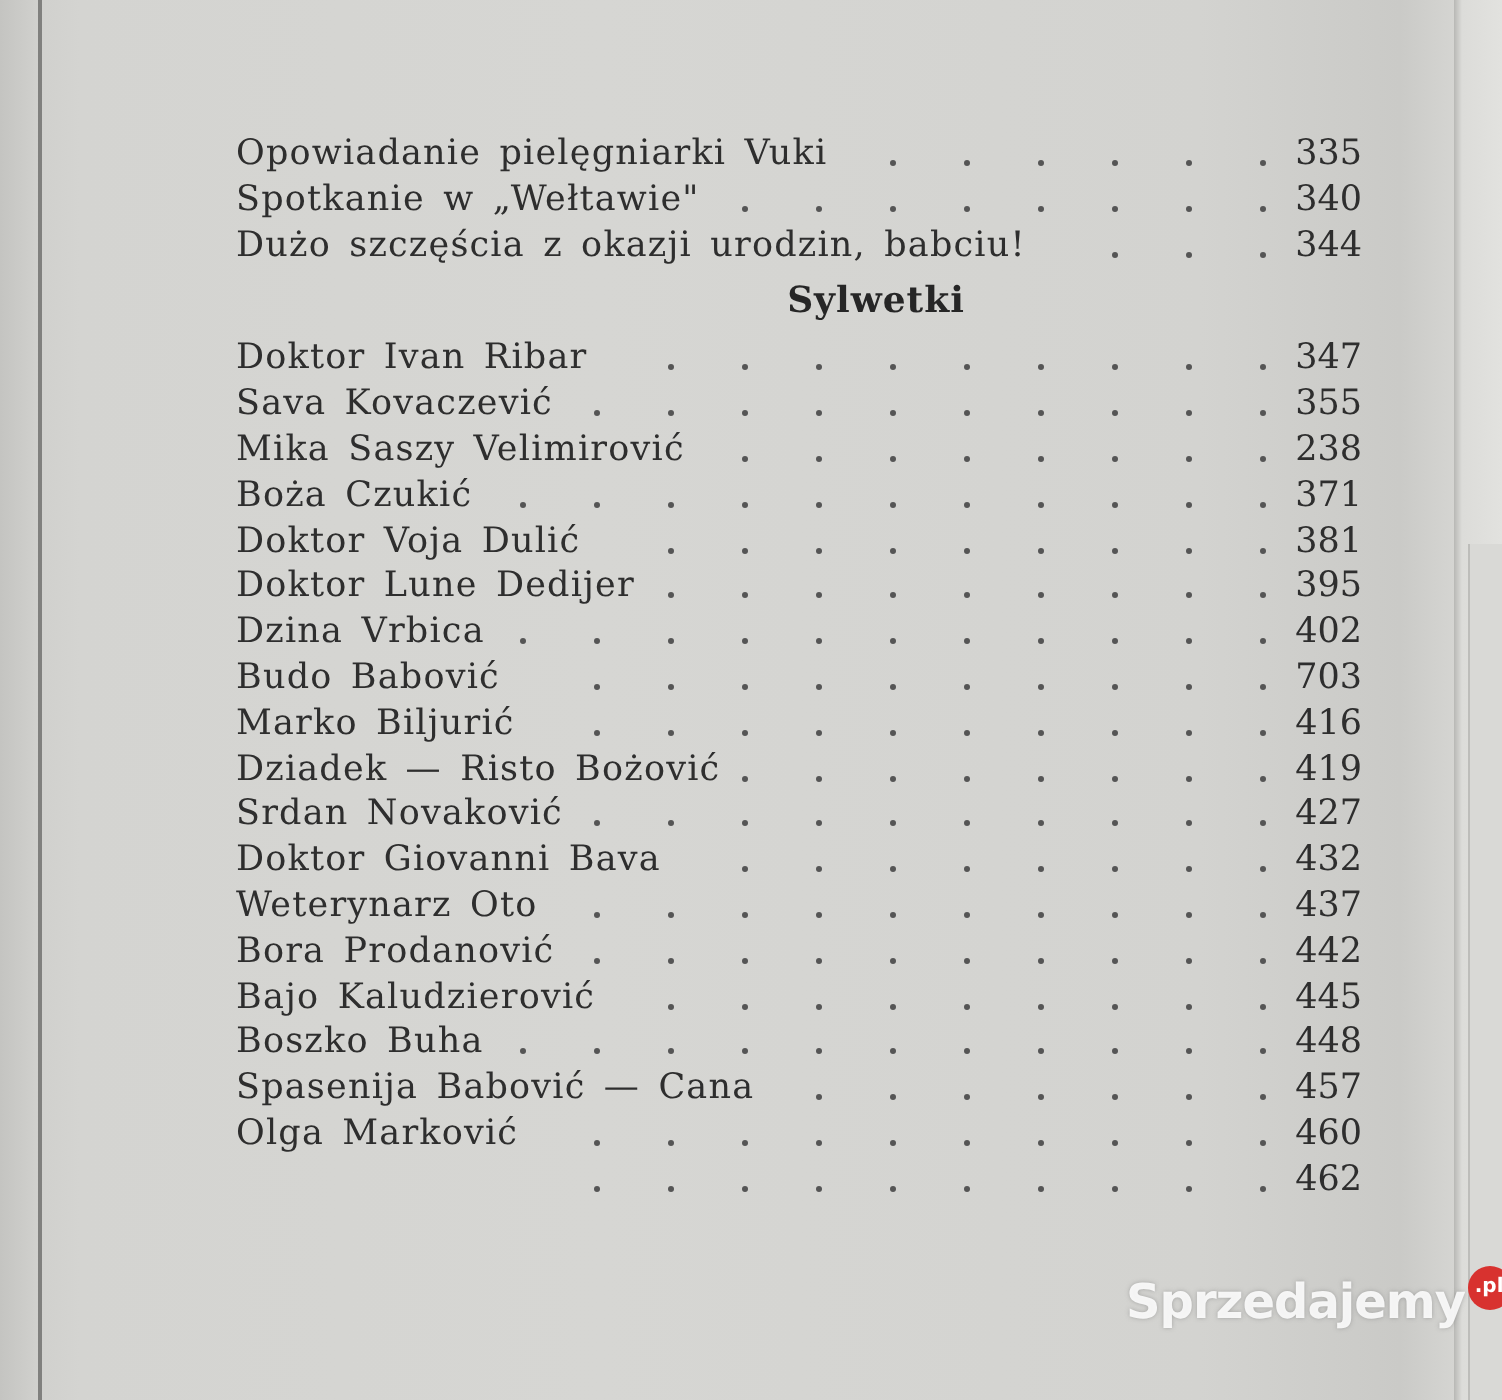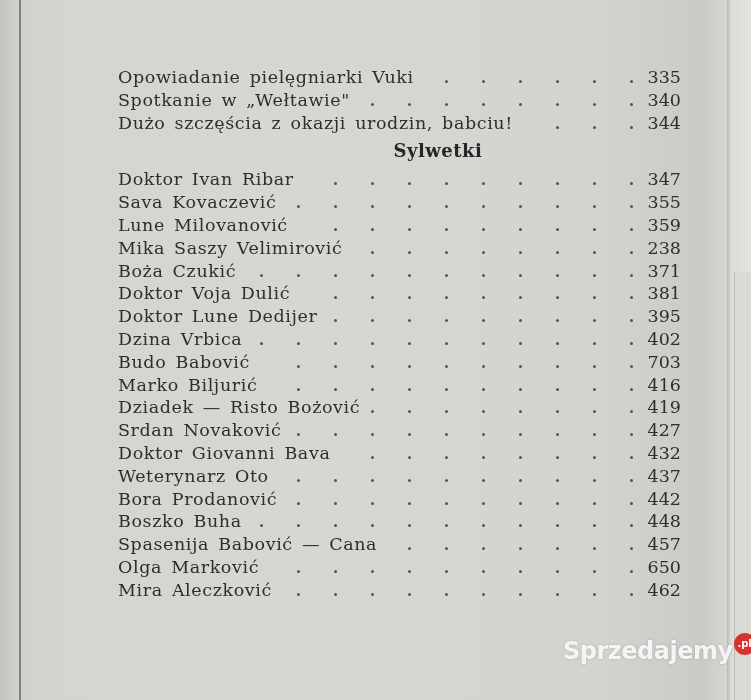--- a/index.html
+++ b/index.html
@@ -206,35 +206,20 @@
             <span class="dot" style="position: absolute; left: 327px; top: 8px;"></span>
             <span class="dot" style="position: absolute; left: 364px; top: 8px;"></span>
             <span class="dot" style="position: absolute; left: 401px; top: 8px;"></span>
             <span class="dot" style="position: absolute; left: 438px; top: 8px;"></span>
             <span class="dot" style="position: absolute; left: 475px; top: 8px;"></span>
             <span class="dot" style="position: absolute; left: 512px; top: 8px;"></span>
           </div>
           <span class="page-num">355</span>
         </div>
         <div class="row">
-          <span class="title">Lune Milovanović</span>
-          <div class="dots">
-            <span class="dot" style="position: absolute; left: 216px; top: 8px;"></span>
-            <span class="dot" style="position: absolute; left: 253px; top: 8px;"></span>
-            <span class="dot" style="position: absolute; left: 290px; top: 8px;"></span>
-            <span class="dot" style="position: absolute; left: 327px; top: 8px;"></span>
-            <span class="dot" style="position: absolute; left: 364px; top: 8px;"></span>
-            <span class="dot" style="position: absolute; left: 401px; top: 8px;"></span>
-            <span class="dot" style="position: absolute; left: 438px; top: 8px;"></span>
-            <span class="dot" style="position: absolute; left: 475px; top: 8px;"></span>
-            <span class="dot" style="position: absolute; left: 512px; top: 8px;"></span>
-          </div>
-          <span class="page-num">359</span>
-        </div>
-        <div class="row">
           <span class="title">Mika Saszy Velimirović</span>
           <div class="dots">
             <span class="dot" style="position: absolute; left: 253px; top: 8px;"></span>
             <span class="dot" style="position: absolute; left: 290px; top: 8px;"></span>
             <span class="dot" style="position: absolute; left: 327px; top: 8px;"></span>
             <span class="dot" style="position: absolute; left: 364px; top: 8px;"></span>
             <span class="dot" style="position: absolute; left: 401px; top: 8px;"></span>
             <span class="dot" style="position: absolute; left: 438px; top: 8px;"></span>
             <span class="dot" style="position: absolute; left: 475px; top: 8px;"></span>
             <span class="dot" style="position: absolute; left: 512px; top: 8px;"></span>
@@ -407,20 +392,35 @@
             <span class="dot" style="position: absolute; left: 327px; top: 8px;"></span>
             <span class="dot" style="position: absolute; left: 364px; top: 8px;"></span>
             <span class="dot" style="position: absolute; left: 401px; top: 8px;"></span>
             <span class="dot" style="position: absolute; left: 438px; top: 8px;"></span>
             <span class="dot" style="position: absolute; left: 475px; top: 8px;"></span>
             <span class="dot" style="position: absolute; left: 512px; top: 8px;"></span>
           </div>
           <span class="page-num">442</span>
         </div>
         <div class="row">
+          <span class="title">Bajo Kaludzierović</span>
+          <div class="dots">
+            <span class="dot" style="position: absolute; left: 216px; top: 8px;"></span>
+            <span class="dot" style="position: absolute; left: 253px; top: 8px;"></span>
+            <span class="dot" style="position: absolute; left: 290px; top: 8px;"></span>
+            <span class="dot" style="position: absolute; left: 327px; top: 8px;"></span>
+            <span class="dot" style="position: absolute; left: 364px; top: 8px;"></span>
+            <span class="dot" style="position: absolute; left: 401px; top: 8px;"></span>
+            <span class="dot" style="position: absolute; left: 438px; top: 8px;"></span>
+            <span class="dot" style="position: absolute; left: 475px; top: 8px;"></span>
+            <span class="dot" style="position: absolute; left: 512px; top: 8px;"></span>
+          </div>
+          <span class="page-num">445</span>
+        </div>
+        <div class="row">
           <span class="title">Boszko Buha</span>
           <div class="dots">
             <span class="dot" style="position: absolute; left: 142px; top: 8px;"></span>
             <span class="dot" style="position: absolute; left: 179px; top: 8px;"></span>
             <span class="dot" style="position: absolute; left: 216px; top: 8px;"></span>
             <span class="dot" style="position: absolute; left: 253px; top: 8px;"></span>
             <span class="dot" style="position: absolute; left: 290px; top: 8px;"></span>
             <span class="dot" style="position: absolute; left: 327px; top: 8px;"></span>
             <span class="dot" style="position: absolute; left: 364px; top: 8px;"></span>
             <span class="dot" style="position: absolute; left: 401px; top: 8px;"></span>
@@ -450,24 +450,23 @@
             <span class="dot" style="position: absolute; left: 216px; top: 8px;"></span>
             <span class="dot" style="position: absolute; left: 253px; top: 8px;"></span>
             <span class="dot" style="position: absolute; left: 290px; top: 8px;"></span>
             <span class="dot" style="position: absolute; left: 327px; top: 8px;"></span>
             <span class="dot" style="position: absolute; left: 364px; top: 8px;"></span>
             <span class="dot" style="position: absolute; left: 401px; top: 8px;"></span>
             <span class="dot" style="position: absolute; left: 438px; top: 8px;"></span>
             <span class="dot" style="position: absolute; left: 475px; top: 8px;"></span>
             <span class="dot" style="position: absolute; left: 512px; top: 8px;"></span>
           </div>
-          <span class="page-num">650</span>
-        </div>
-        <div class="row">
-          <span class="title">Mira Aleczković</span>
+          <span class="page-num">460</span>
+        </div>
+        <div class="row">
           <div class="dots">
             <span class="dot" style="position: absolute; left: 179px; top: 8px;"></span>
             <span class="dot" style="position: absolute; left: 216px; top: 8px;"></span>
             <span class="dot" style="position: absolute; left: 253px; top: 8px;"></span>
             <span class="dot" style="position: absolute; left: 290px; top: 8px;"></span>
             <span class="dot" style="position: absolute; left: 327px; top: 8px;"></span>
             <span class="dot" style="position: absolute; left: 364px; top: 8px;"></span>
             <span class="dot" style="position: absolute; left: 401px; top: 8px;"></span>
             <span class="dot" style="position: absolute; left: 438px; top: 8px;"></span>
             <span class="dot" style="position: absolute; left: 475px; top: 8px;"></span>

